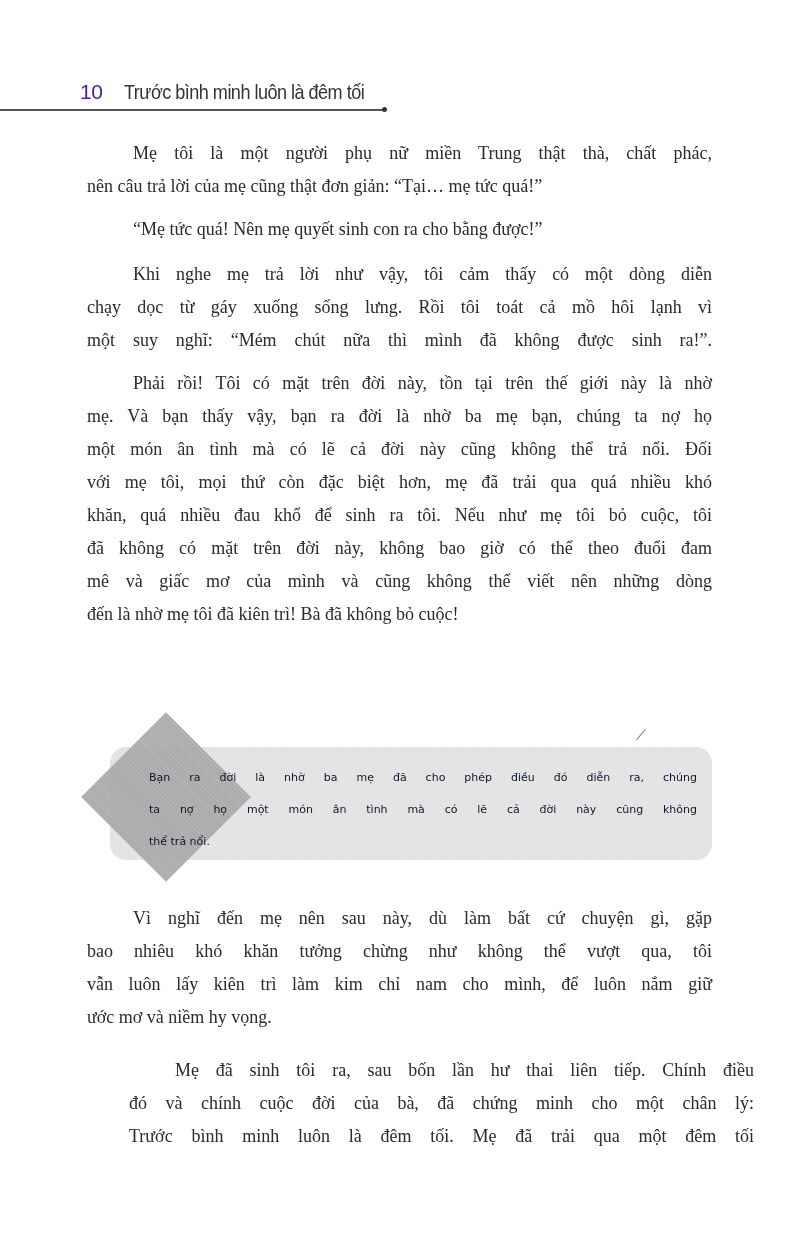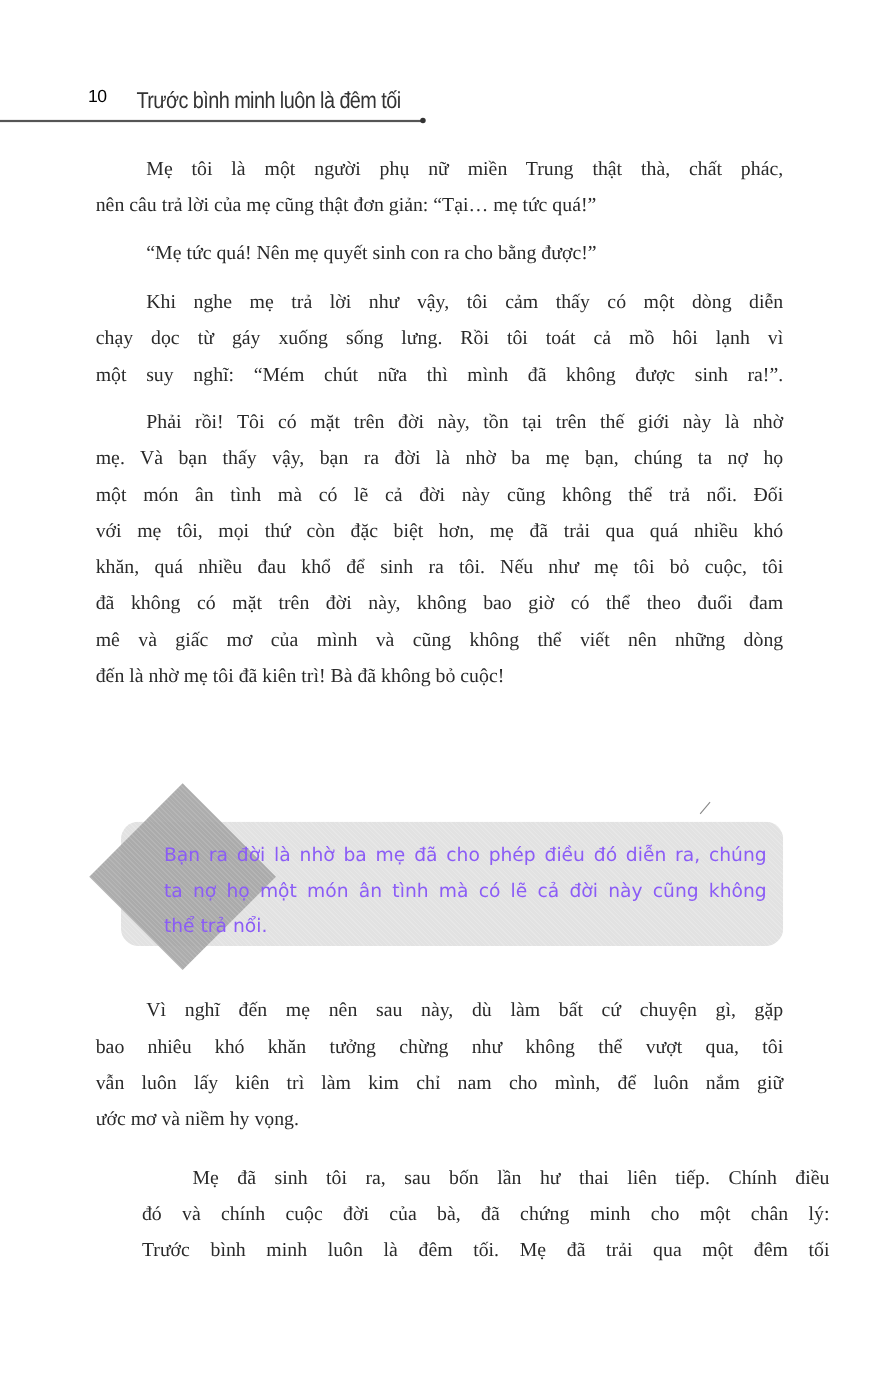--- a/index.html
+++ b/index.html
@@ -20,22 +20,22 @@
     left: 0;
     top: 74px;
     width: 390px;
     height: 40px;
   }
   .page-number {
     position: absolute;
     left: 80px;
     top: 6px;
     font-family: "Liberation Sans", "DejaVu Sans", sans-serif;
-    font-size: 16px;
-    color: #000000;
+    font-size: 21px;
+    color: #4c1d95;
     letter-spacing: -0.5px;
   }
   .header-title {
     position: absolute;
     left: 124px;
     top: 6px;
     font-family: "Liberation Sans", "DejaVu Sans", sans-serif;
     font-size: 21px;
     color: #333;
     letter-spacing: -0.6px;
@@ -104,22 +104,22 @@
       repeating-linear-gradient(0deg, rgba(255,255,255,0.12) 0px, rgba(255,255,255,0.12) 1px, transparent 1px, transparent 3px),
       #a9a9a9;
     opacity: 0.95;
   }
   .callout-text {
     position: absolute;
     left: 149px;
     top: 762px;
     width: 548px;
     font-family: "DejaVu Sans", "Liberation Sans", sans-serif;
-    font-size: 17px;
-    color: #8b5cf6;
+    font-size: 11px;
+    color: #0f172a;
   }
   .callout-line {
     display: block;
     height: 32px;
     line-height: 32px;
     white-space: nowrap;
     text-align: justify;
     text-align-last: justify;
   }
   .callout-line.last {

